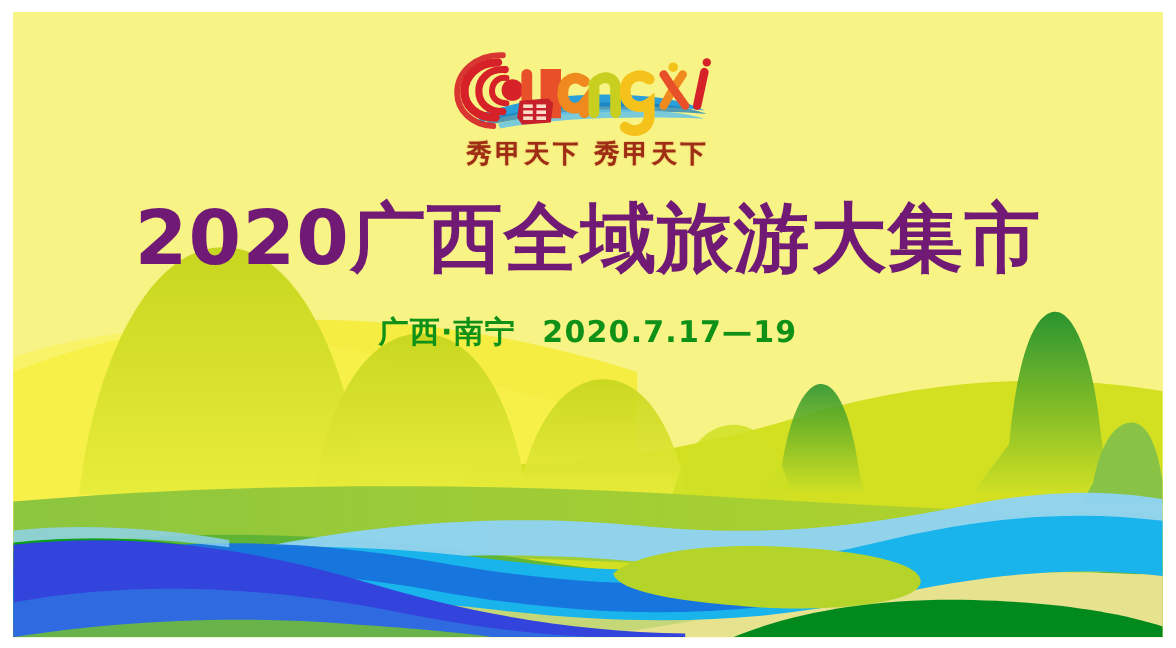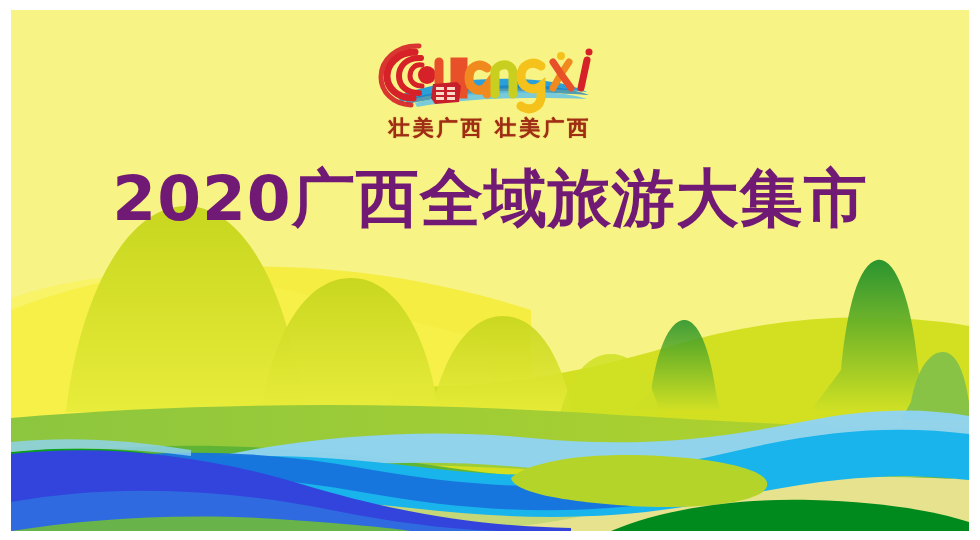--- a/index.html
+++ b/index.html
@@ -210,19 +210,22 @@
             <rect x="72" y="55" width="8" height="3"></rect>
             <rect x="61" y="60" width="8" height="3"></rect>
             <rect x="72" y="60" width="8" height="3"></rect>
             <rect x="61" y="65" width="8" height="3"></rect>
             <rect x="72" y="65" width="8" height="3"></rect>
           </g>
         </g>
       </svg>
     </div>
 
-    <div class="logo-tagline">壮美广西 壮美广西</div>
+    <div class="logo-tagline">秀甲天下 秀甲天下</div>
   </div>
 
   <div class="headline">2020广西全域旅游大集市</div>
 
+  <div class="subline">
+    <span class="loc">广西·南宁</span><span>2020.7.17—19</span>
+  </div>
 
 </div>
 
 </body></html>

